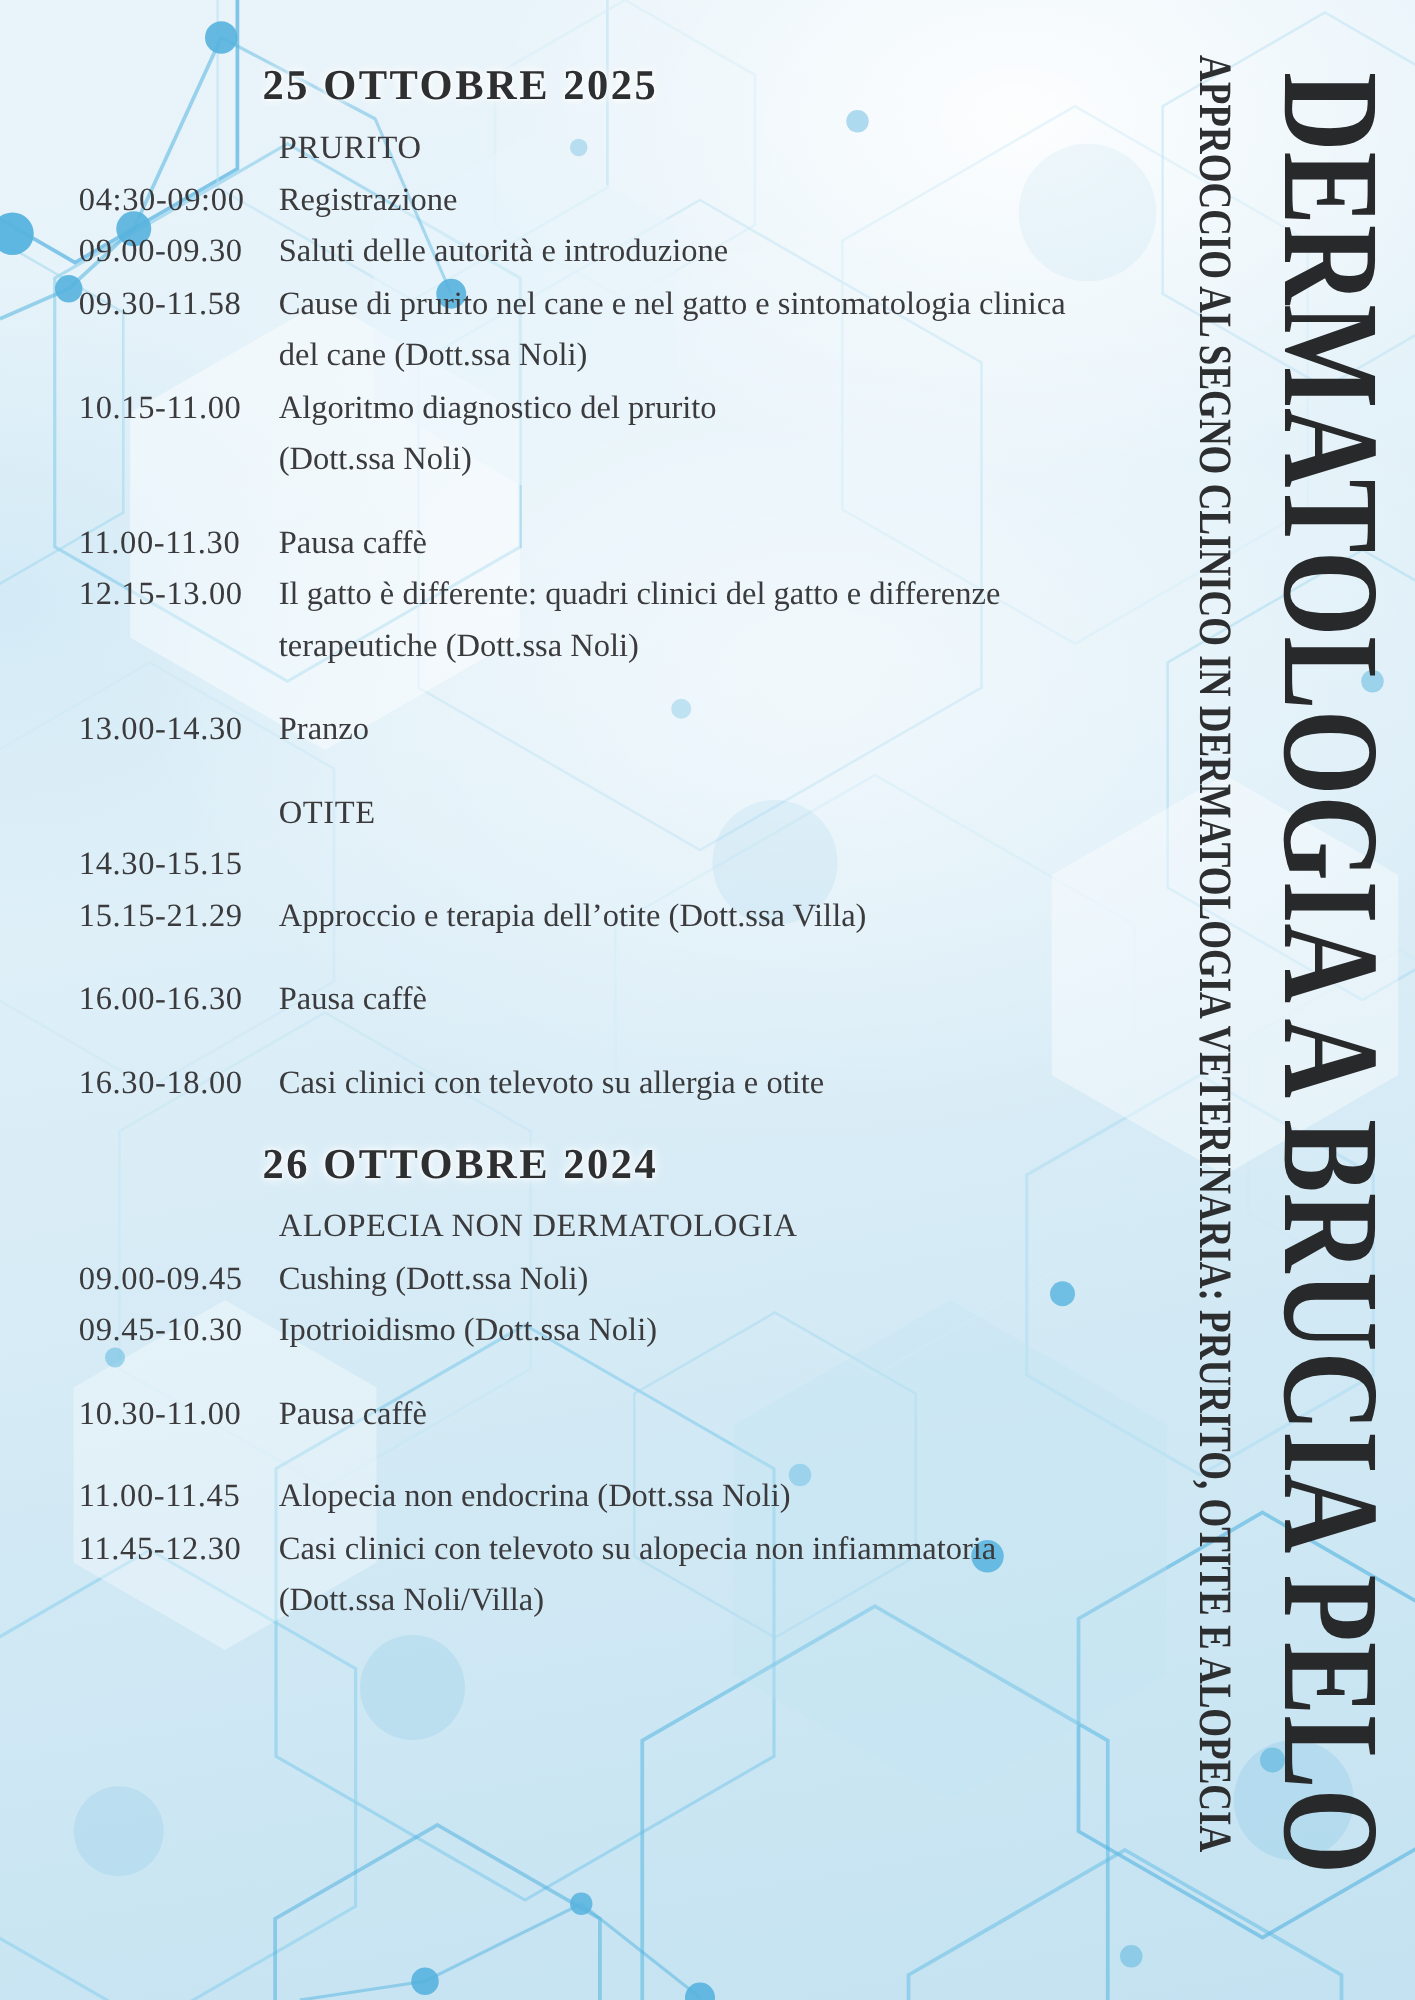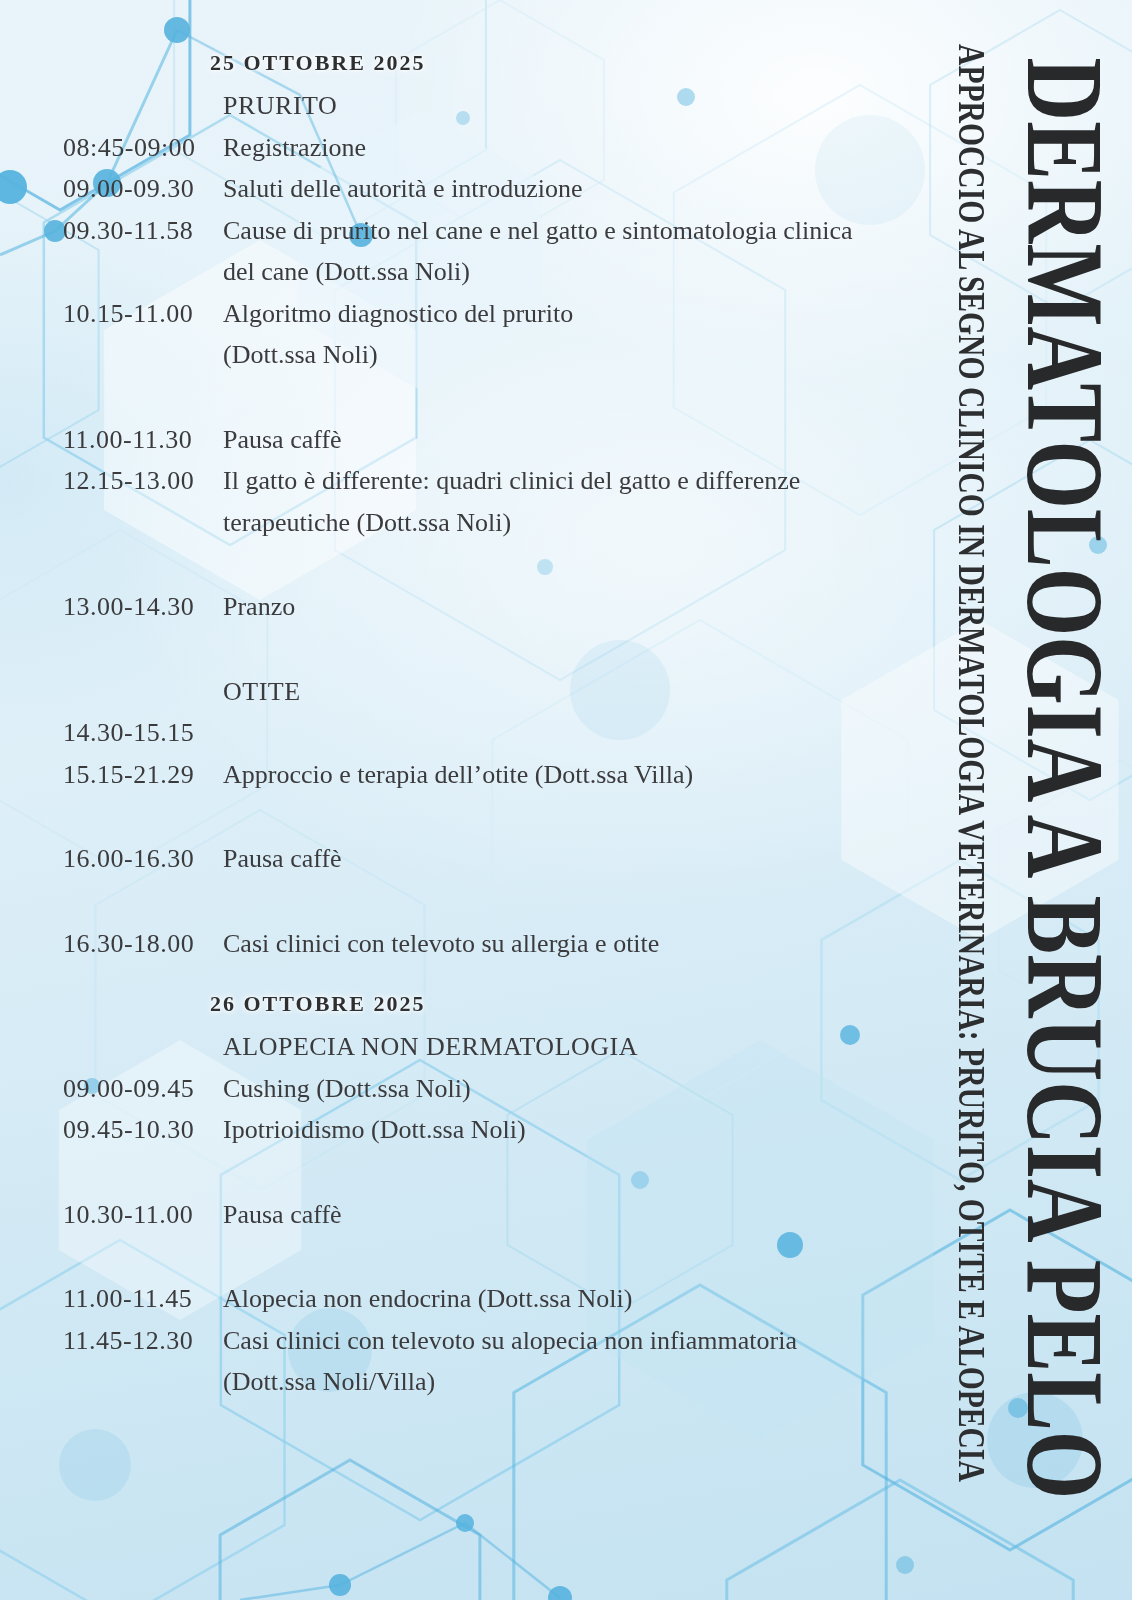--- a/index.html
+++ b/index.html
@@ -15,30 +15,30 @@
       radial-gradient(ellipse 500px 380px at 0% 30%, rgba(190,225,243,.45), rgba(190,225,243,0) 70%),
       linear-gradient(170deg, #e9f4fa 0%, #e4f2f9 28%, #daedf7 52%, #cfe8f4 75%, #c4e2f1 100%);
   }
   .bg-svg { position:absolute; inset:0; width:100%; height:100%; }
 
   
   .schedule { position:absolute; top:0; left:0; width:955px; padding-top:50px; }
   .day-date {
     font-family: "Liberation Serif", serif;
     font-weight: bold;
-    font-size: 22px;
+    font-size: 34px;
     letter-spacing: 2px;
     color: #2e2f31;
     margin: 0 0 9px 210px;
     text-shadow: 0 0 3px #ffffff, 0 0 7px rgba(255,255,255,.95), 0 0 12px rgba(255,255,255,.8);
     white-space: nowrap;
   }
   .day + .day { margin-top: 27px; }
   .row { display:flex; align-items:flex-start; line-height:41.5px; font-size:26px; color:#3b3b3d;font-family:Liberation Serif, serif; }
-  .row.gap { margin-top: 43px; align-items: center; }
+  .row.gap { margin-top: 25px; align-items: center; }
   .time { width:150px; margin-left:63px; flex:none; white-space:nowrap; letter-spacing:.5px; }
   .desc { margin-left:10px; }
   .desc .line { display:block; white-space:nowrap; }
   .section-label { letter-spacing:.5px; }
 
   
   .banner {
     position:absolute;
     top:0; right:6px;
     height:2000px;
@@ -129,21 +129,21 @@
   <div class="schedule" id="schedule">
       <div class="day">
         <div class="day-date">25 OTTOBRE 2025</div>
         <div class="row">
           <div class="time"></div>
           <div class="desc section-label">
             <span class="line">PRURITO</span>
           </div>
         </div>
         <div class="row">
-          <div class="time">08:45-09:00</div>
+          <div class="time">04:30-09:00</div>
           <div class="desc">
             <span class="line">Registrazione</span>
           </div>
         </div>
         <div class="row">
           <div class="time">09.00-09.30</div>
           <div class="desc">
             <span class="line">Saluti delle autorità e introduzione</span>
           </div>
         </div>
@@ -202,21 +202,21 @@
           </div>
         </div>
         <div class="row gap">
           <div class="time">16.30-18.00</div>
           <div class="desc">
             <span class="line">Casi clinici con televoto su allergia e otite</span>
           </div>
         </div>
       </div>
       <div class="day">
-        <div class="day-date">26 OTTOBRE 2025</div>
+        <div class="day-date">26 OTTOBRE 2024</div>
         <div class="row">
           <div class="time"></div>
           <div class="desc section-label">
             <span class="line">ALOPECIA NON DERMATOLOGIA</span>
           </div>
         </div>
         <div class="row">
           <div class="time">09.00-09.45</div>
           <div class="desc">
             <span class="line">Cushing (Dott.ssa Noli)</span>

